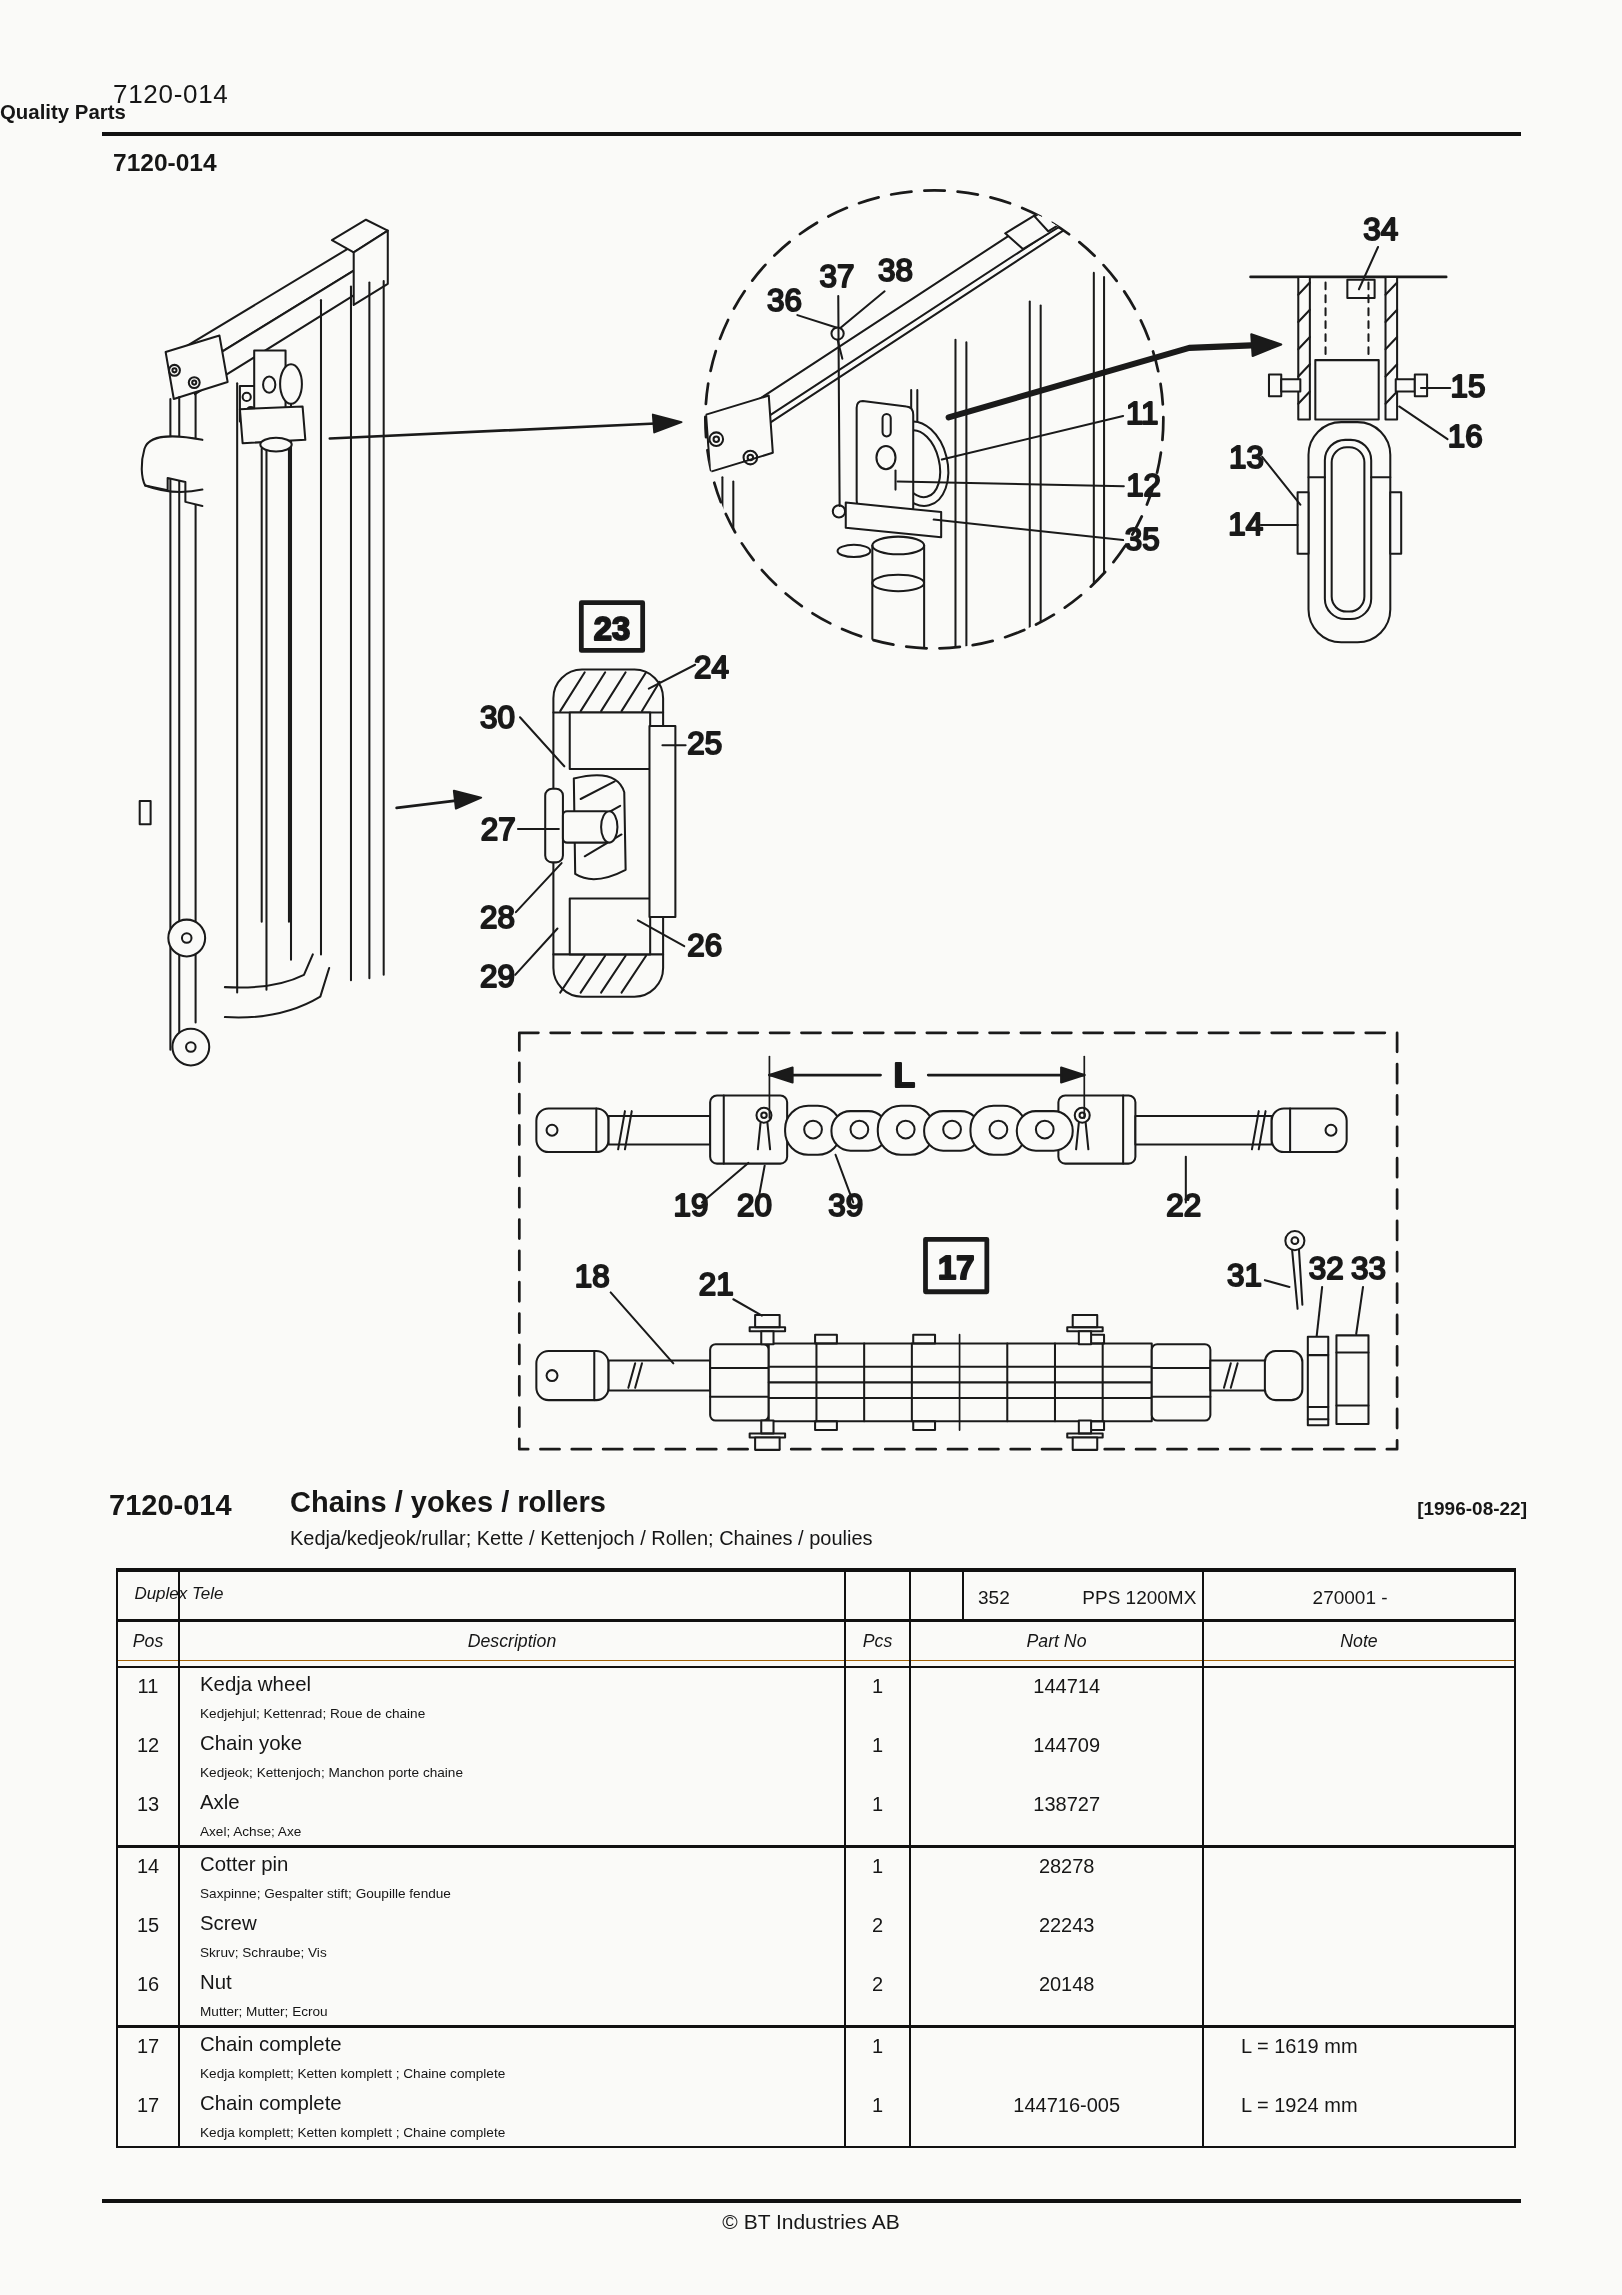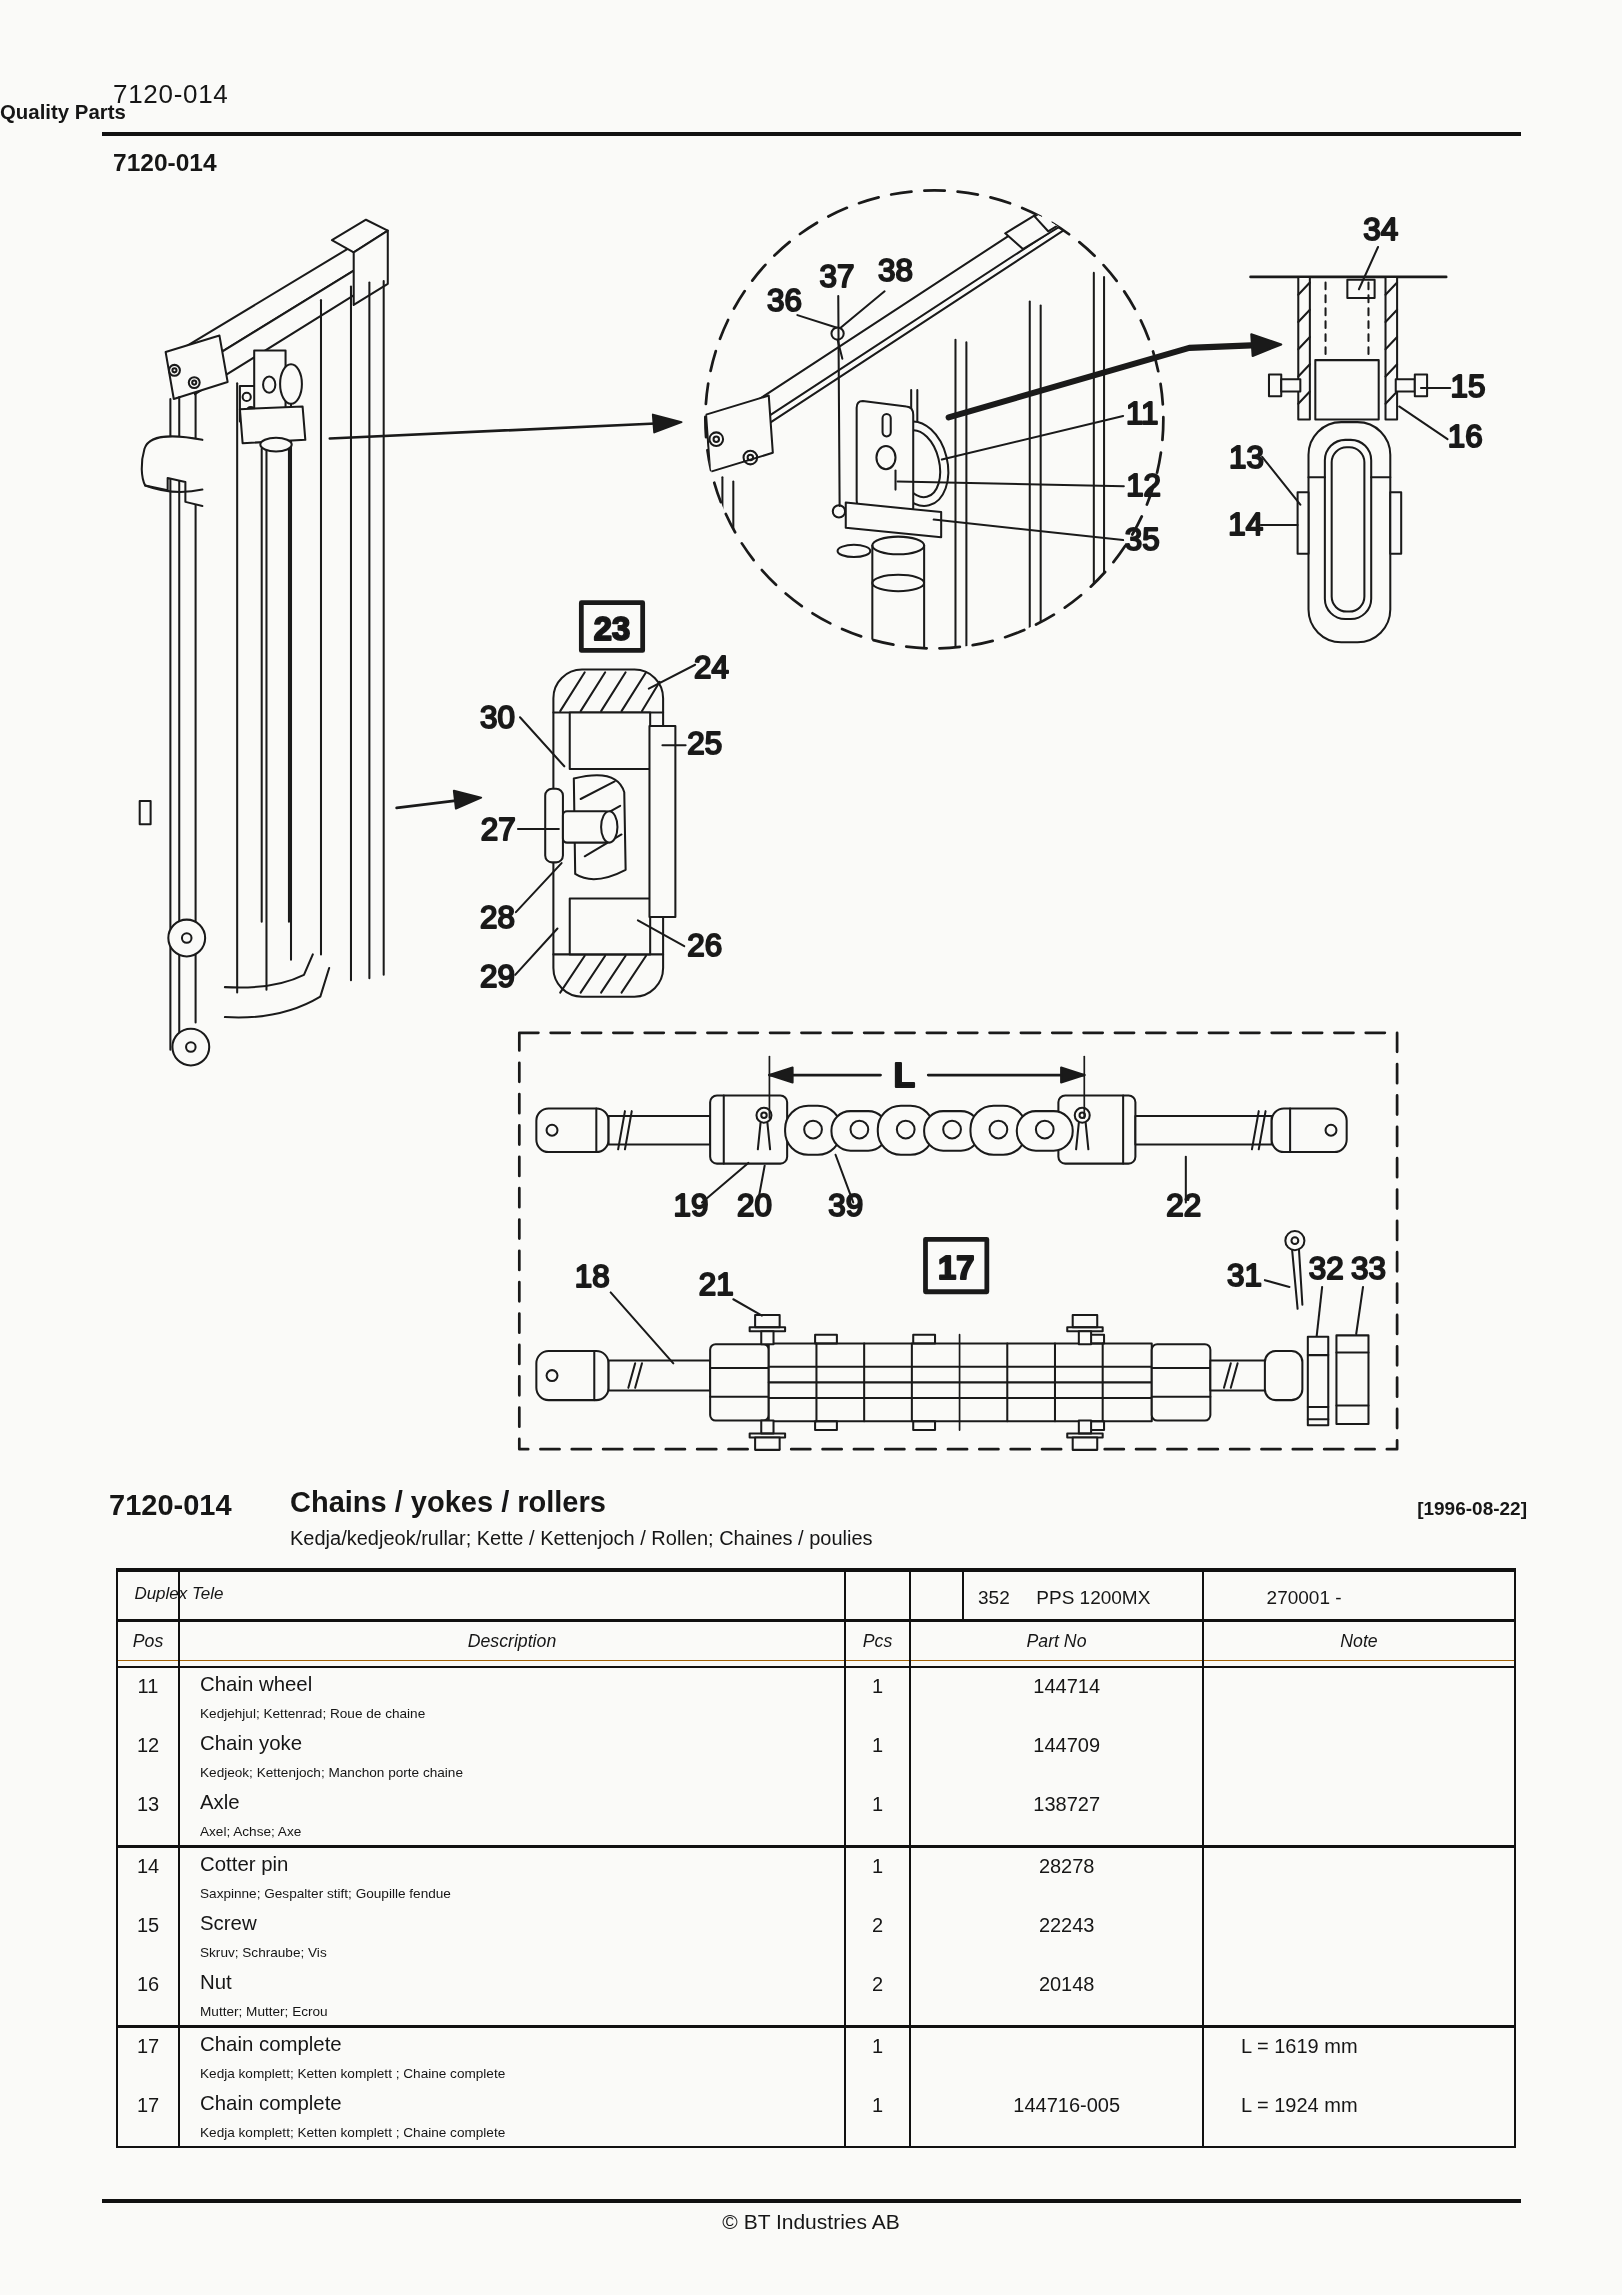--- a/index.html
+++ b/index.html
@@ -15,21 +15,21 @@
   .sec-date{right:95px;top:1482px;font-size:19px;font-weight:bold;margin-top:16px;}
   .sec-sub{left:290px;top:1527px;font-size:20px;}
   
   .ptable{left:116px;top:1568px;width:1400px;background:#fafaf8;border:2px solid #111;border-top-width:4.1px;box-sizing:border-box;}
   .vrow{position:relative;height:47px;border-bottom:3.4px solid #111;}
   .vmodel{position:absolute;left:16.4px;top:12.3px;font-size:17px;font-style:italic;}
   .vdiv{position:absolute;left:844px;top:0;bottom:0;width:2px;background:#111;}
   .vinfo{position:absolute;left:860px;top:15px;font-size:19px;}
   .vinfo span{display:inline-block;}
   .v-code{width:53px;}
-  .v-type{width:225px;}
+  .v-type{width:225px;margin-left:46px;}
   .thead{position:relative;height:38px;border-bottom:1px solid #a16207;font-style:italic;}
   .thead .c{font-size:17.7px;display:flex;align-items:center;justify-content:center;}
   .tspacer{height:4.8px;border-bottom:2px solid #111;}
   .trow{position:relative;height:59px;}
   .trow.group-end{border-bottom:3.4px solid #111;}
   .c{position:absolute;top:0;bottom:0;box-sizing:border-box;border-right:2px solid #111;}
   .c.pos {left:0;width:62px;text-align:center;}
   .c.desc{left:62px;width:666px;}
   .c.pcs {left:728px;width:65px;text-align:center;}
   .c.part{left:793px;width:293px;text-align:center;}
@@ -453,21 +453,21 @@
       <div class="c pos"></div>
         <div class="c desc"></div>
         <div class="c pcs"></div>
         <div class="c part"></div>
         <div class="c note"></div>
     </div>
 
     <div class="trow">
       <div class="c pos">11</div>
       <div class="c desc">
-          <div class="d-main">Chain wheel</div>
+          <div class="d-main">Kedja wheel</div>
           <div class="d-sub">Kedjehjul; Kettenrad; Roue de chaine</div>
         </div>
       <div class="c pcs">1</div>
       <div class="c part">144714</div>
       <div class="c note"></div>
     </div>
     <div class="trow">
       <div class="c pos">12</div>
       <div class="c desc">
           <div class="d-main">Chain yoke</div>

